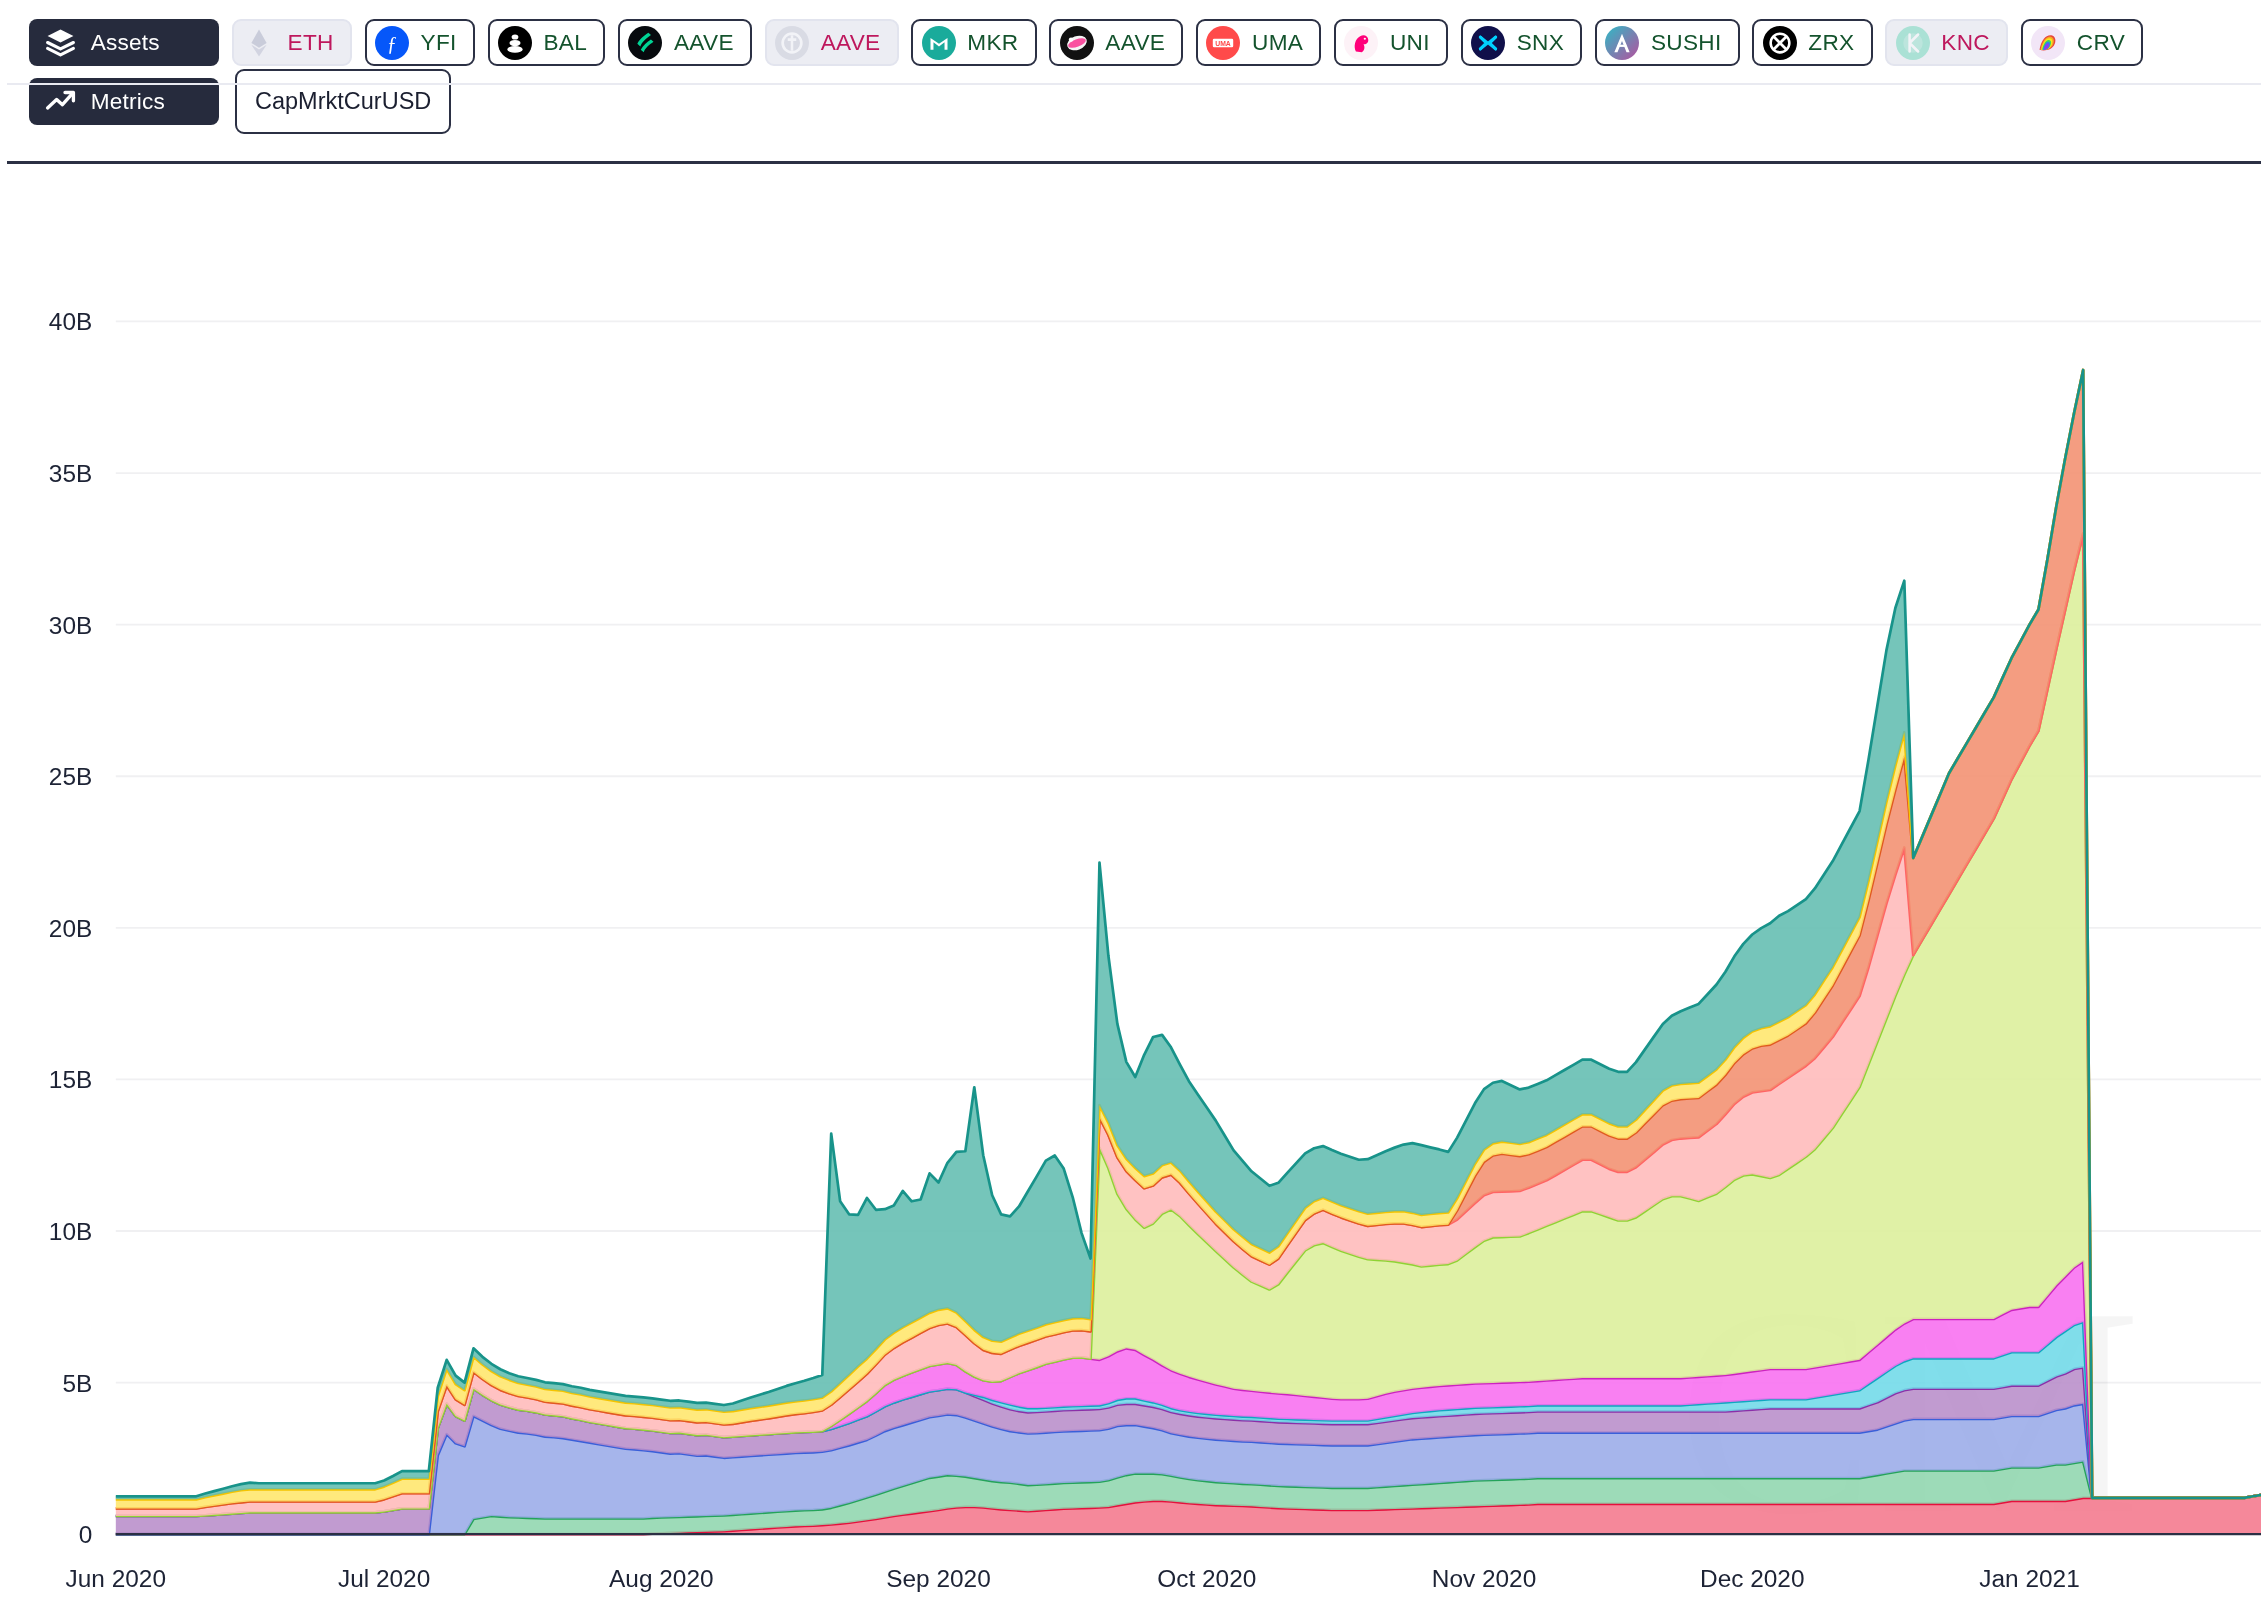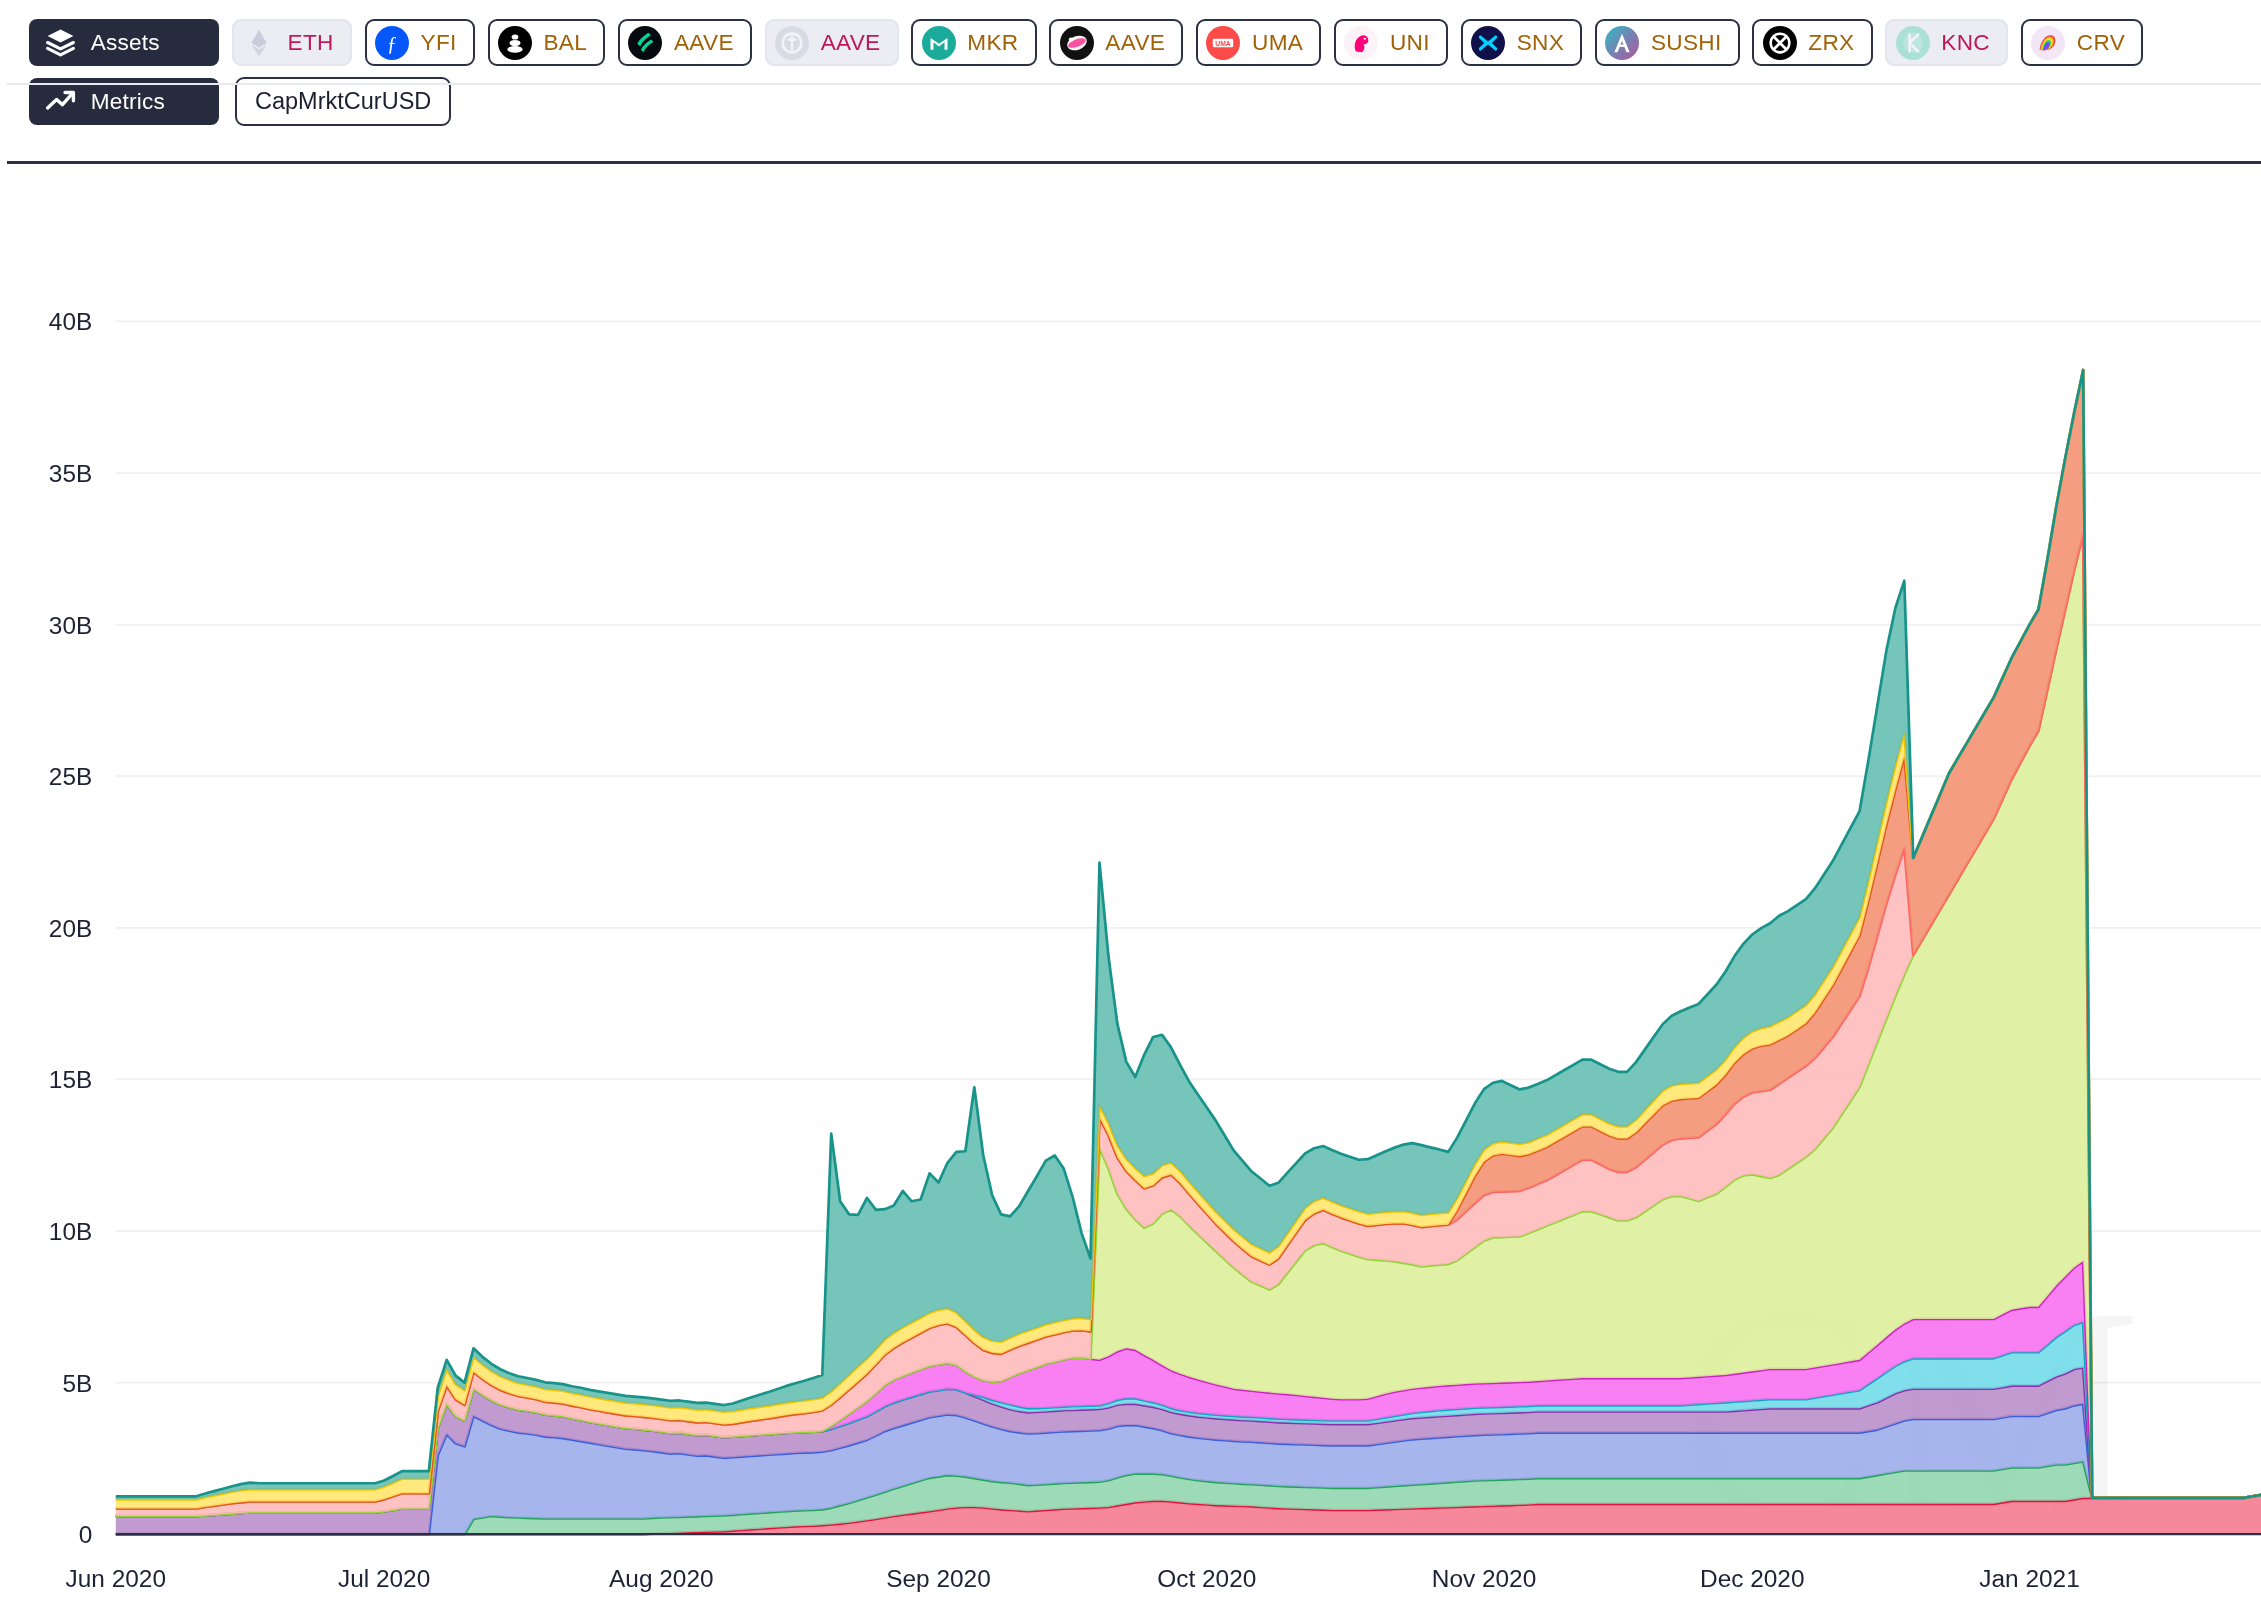--- a/index.html
+++ b/index.html
@@ -53,21 +53,21 @@
     display: flex; align-items: center; gap: 11.8px;
     background: #ffffff;
     border: 2.3px solid #2b3044;
     border-radius: 9px;
     height: 47px;
     padding: 0 16.3px 0 8.1px;
     cursor: pointer;
     flex: none;
   }
   .asset-btn .a-label {
-    font-size: 22.6px; color: #a16207; letter-spacing: 0.3px; white-space: nowrap;
+    font-size: 22.6px; color: #14532d; letter-spacing: 0.3px; white-space: nowrap;
   }
   .asset-btn.off {
     background: #ecedf3;
     border-color: #e2e4ee;
     opacity: 1;
   }
   .asset-btn.off .a-label { color: #be185d; }
   .asset-btn.off .coin { opacity: .35; }
 
   .coin {
@@ -75,21 +75,21 @@
     flex: none; position: relative; overflow: hidden;
     display: flex; align-items: center; justify-content: center;
   }
   .coin svg, .coin span { display: block; }
 
   .metric-btn {
     display: flex; align-items: center;
     background: #ffffff;
     border: 2.3px solid #2b3044;
     border-radius: 9px;
-    height: 49px;
+    height: 65px;
     padding: 0 18px;
     font-size: 23.5px; color: #1b1f30;
     cursor: pointer;
     flex: none;
   }
 
   
   .chart-wrap {
     position: absolute; left: 0; top: 164px;
     width: 2262px; height: 1457px;

